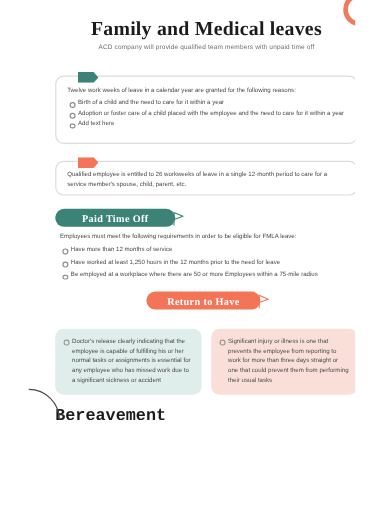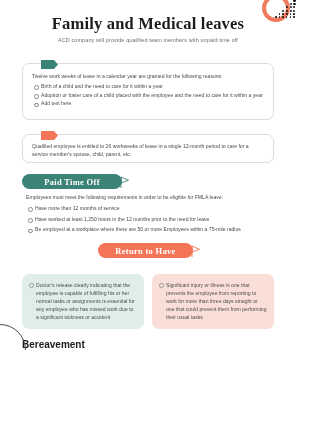--- a/index.html
+++ b/index.html
@@ -9,20 +9,21 @@
     background: #ffffff;
     font-family: "Liberation Sans", sans-serif;
     overflow: hidden;
   }
   .page {
     position: relative;
     width: 296px;
     height: 350px;
     background: #ffffff;
     overflow: hidden;
+    margin-left: 24px;
   }
 
   
   .deco-ring {
     position: absolute;
     top: -6px;
     right: 6px;
     width: 28px;
     height: 28px;
     border: 4px solid #ef7b5e;
@@ -150,23 +151,23 @@
     top: 2.2px;
     width: 2.6px;
     height: 2.6px;
     border: 0.7px solid #9a9a9a;
     border-radius: 50%;
   }
 
   
   .sec-title {
     position: absolute;
-    font-family: Liberation Sans, sans-serif;
+    font-family: Liberation Mono, monospace;
     font-weight: bold;
-    font-size: 10px;
+    font-size: 14px;
     color: #1b1b1b;
   }
 
   
   .banner {
     position: absolute;
     background: #3b8377;
     border-radius: 3px;
     color: #ffffff;
     font-size: 5.4px;

